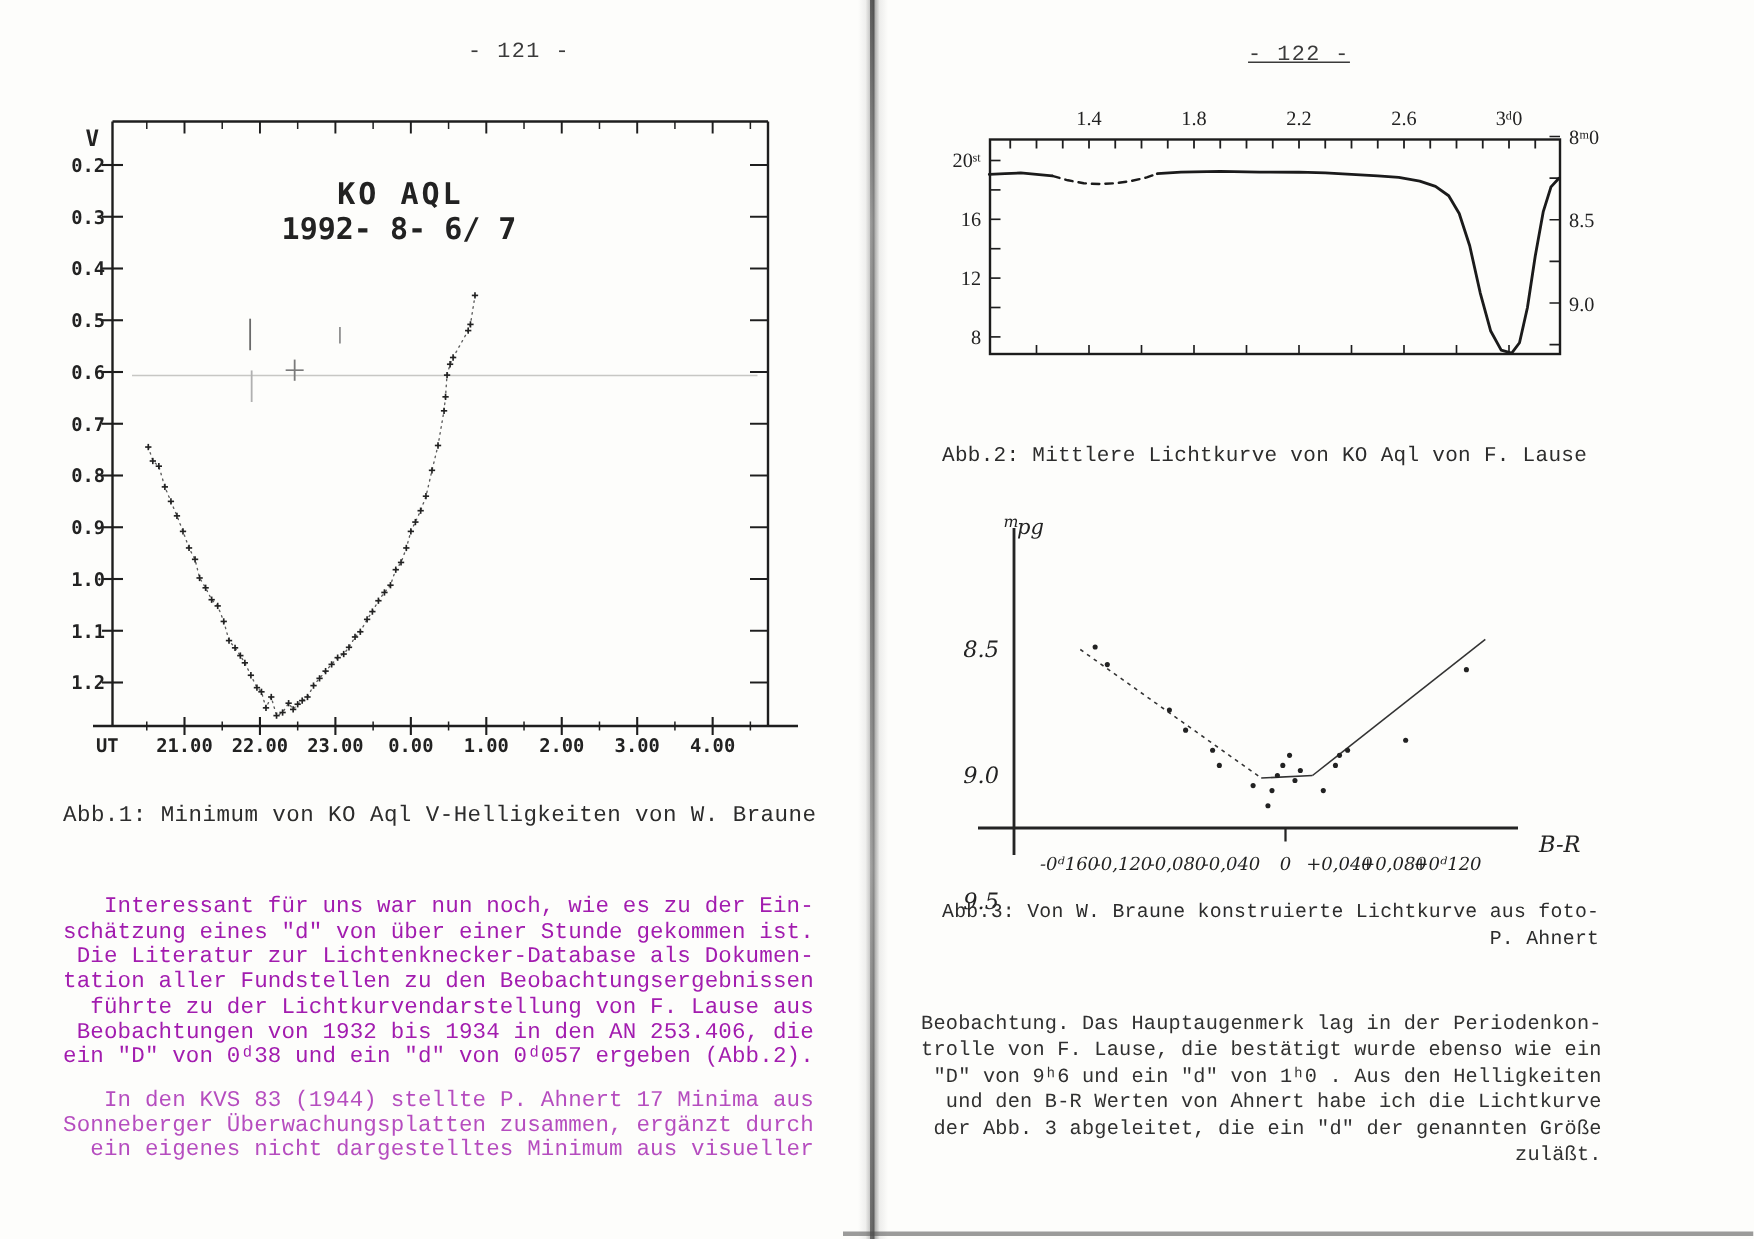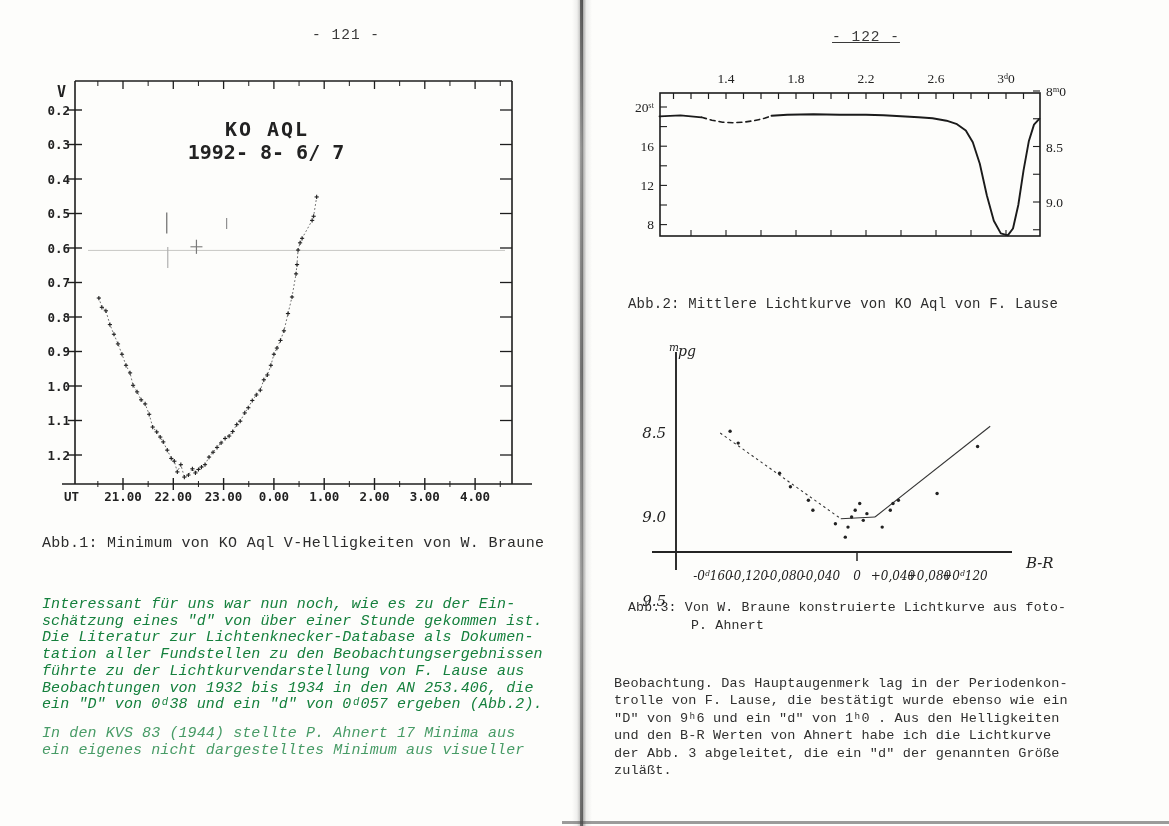--- a/index.html
+++ b/index.html
@@ -1,23 +1,23 @@
 <!DOCTYPE html>
 <html><head>
 <meta charset="utf-8">
 <style>
   html,body{margin:0;padding:0;}
   body{width:1169px;height:826px;position:relative;background:#fdfdfb;overflow:hidden;
        font-family:"Liberation Mono",monospace;color:#262626;}
   #scan{position:absolute;left:0;top:0;width:1169px;height:826px;}
-  .abs{position:absolute;white-space:pre;}
+  .abs{position:absolute;white-space:pre;text-align:right;}
   .hdr{font-size:14.5px;letter-spacing:1px;color:#3a3a3a;}
   .cap{font-size:15px;letter-spacing:.3px;color:#2c2c2c;}
   .cap2{font-size:14px;letter-spacing:.2px;color:#2c2c2c;}
-  .para{font-size:15px;line-height:16.7px;letter-spacing:.1px;color:#15803d;font-style:italic;}
+  .para{font-size:15px;line-height:16.7px;letter-spacing:.1px;color:#a21caf;}
   .para2{font-size:13.5px;line-height:17.4px;letter-spacing:.15px;color:#303030;}
   .cap3{font-size:13.2px;line-height:18px;letter-spacing:.2px;color:#2c2c2c;}
   .cap3 div + div{padding-left:63px;}
   .gutter{position:absolute;left:572px;top:0;width:20px;height:826px;
      background:linear-gradient(90deg,rgba(120,120,120,0) 0%,rgba(120,120,120,.10) 25%,
        rgba(80,80,80,.42) 47%,rgba(60,60,60,.50) 52%,rgba(120,120,120,.12) 72%,rgba(120,120,120,0) 100%);}
   .gutter-core{position:absolute;left:580px;top:0;width:3px;height:826px;
      background:linear-gradient(180deg,rgba(40,40,40,.65),rgba(90,90,90,.35) 18%,rgba(60,60,60,.55) 45%,
        rgba(100,100,100,.30) 70%,rgba(50,50,50,.6) 100%);}
   .botline{position:absolute;left:562px;top:821px;width:607px;height:2.5px;background:rgba(75,75,75,.55);}
@@ -243,21 +243,21 @@
       <line x1="311.5369999999999" y1="216.26" x2="315.73699999999997" y2="216.26" stroke="#222" stroke-width="1.1"></line>
       <line x1="313.63699999999994" y1="214.16" x2="313.63699999999994" y2="218.35999999999999" stroke="#222" stroke-width="1.1"></line>
       <line x1="314.55500000000006" y1="196.94" x2="318.7550000000001" y2="196.94" stroke="#222" stroke-width="1.1"></line>
       <line x1="316.6550000000001" y1="194.84" x2="316.6550000000001" y2="199.04" stroke="#222" stroke-width="1.1"></line>
     </svg>
 
   <div class="abs cap" style="left:42px;top:535px;">Abb.1: Minimum von KO Aql V-Helligkeiten von W. Braune</div>
 
   <div class="abs para" style="left:42px;top:597px;"><div>Interessant für uns war nun noch, wie es zu der Ein-</div><div>schätzung eines "d" von über einer Stunde gekommen ist.</div><div>Die Literatur zur Lichtenknecker-Database als Dokumen-</div><div>tation aller Fundstellen zu den Beobachtungsergebnissen</div><div>führte zu der Lichtkurvendarstellung von F. Lause aus</div><div>Beobachtungen von 1932 bis 1934 in den AN 253.406, die</div><div>ein "D" von 0ᵈ38 und ein "d" von 0ᵈ057 ergeben (Abb.2).</div></div>
 
-  <div class="abs para faded" style="left:42px;top:726px;"><div>In den KVS 83 (1944) stellte P. Ahnert 17 Minima aus</div><div>ein eigenes nicht dargestelltes Minimum aus visueller</div></div>
+  <div class="abs para faded" style="left:42px;top:726px;"><div>In den KVS 83 (1944) stellte P. Ahnert 17 Minima aus</div><div>Sonneberger Überwachungsplatten zusammen, ergänzt durch</div><div>ein eigenes nicht dargestelltes Minimum aus visueller</div></div>
 
   <div class="gutter"></div>
   <div class="gutter-core"></div>
   <div class="botline"></div>
 
   <div class="abs hdr" style="left:766px;top:29px;width:200px;text-align:center;text-decoration:underline;">- 122 -</div>
 
   <svg id="abb2" width="480" height="215" viewBox="595 55 480 215" style="left:595px;top:55px;">
       <rect x="660" y="93" width="380" height="143" fill="none" stroke="#1c1c1c" stroke-width="1.6"></rect>
       <line x1="673.5" y1="93" x2="673.5" y2="99" stroke="#1e1e1e" stroke-width="1.2"></line>

